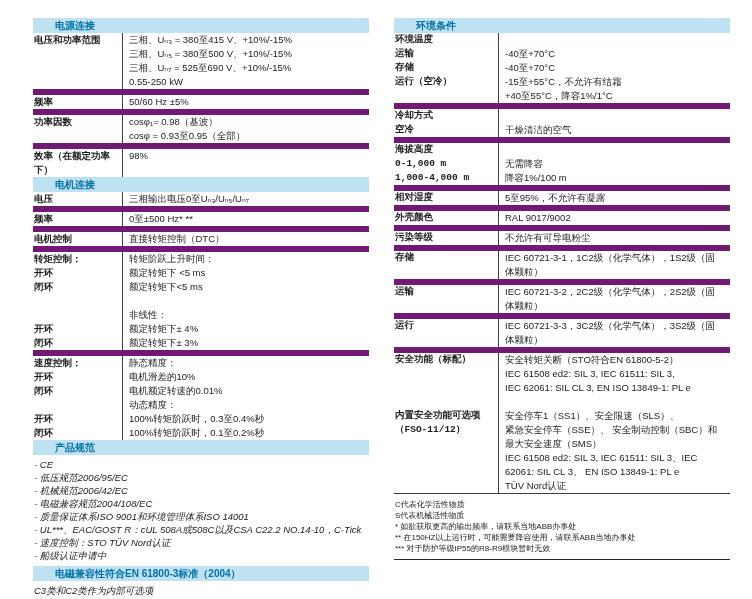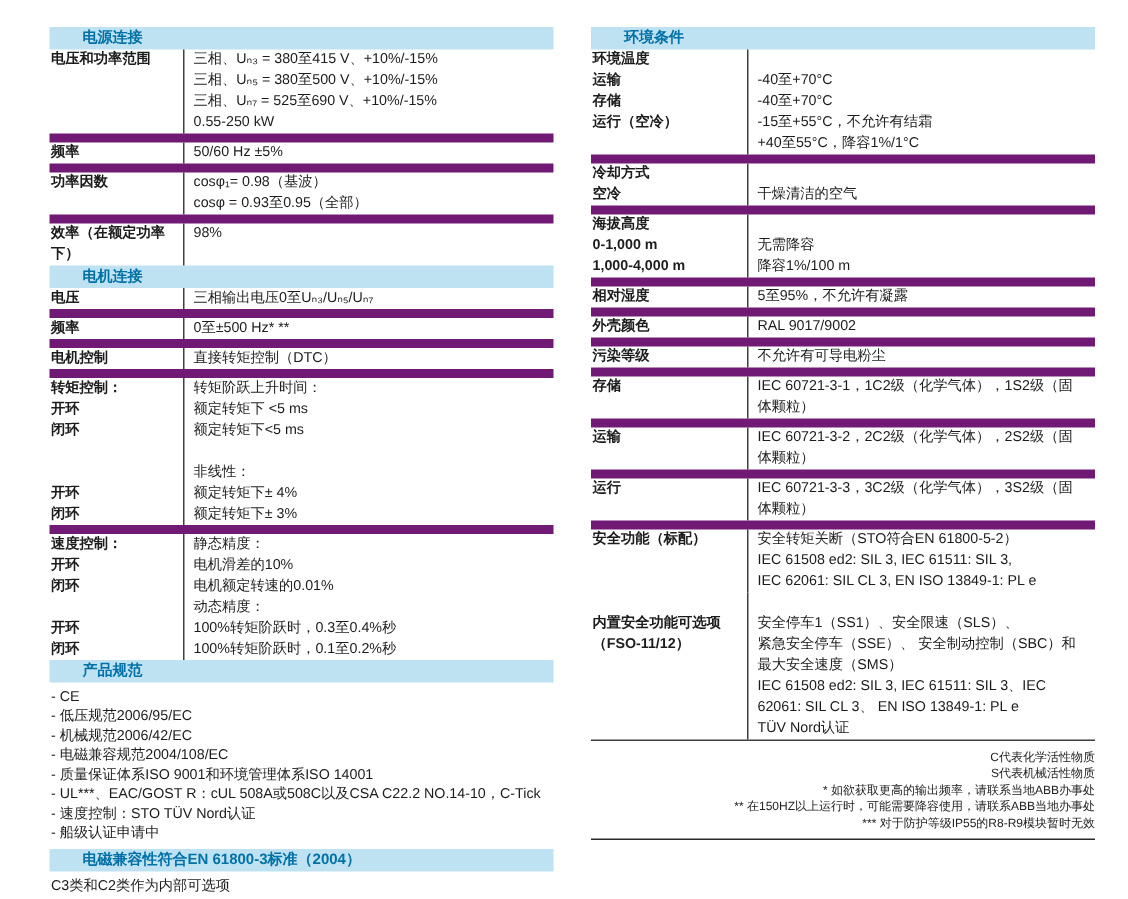--- a/index.html
+++ b/index.html
@@ -39,27 +39,27 @@
   }
   .cv {
     white-space: pre-line;
     font-size: 9.5px;
     line-height: 14px;
     flex: 1;
     border-left: 1px solid #3f3f3f;
     padding: 0 2px 0 6px;
   }
   .t-left .cl { width: 89px; flex: 0 0 89px; }
-  .t-right .cl { width: 104px; flex: 0 0 104px; }
+  .t-right .cl { width: 104px; flex: 0 0 104px; font-family: Liberation Mono, monospace; }
   .t-right { border-bottom: 1px solid #3f3f3f; }
 
   .list { font-size: 9.5px; line-height: 13px; padding: 3px 0 4px 1px; }
-  .list .li { white-space: nowrap; }
-
-  .footnotes { font-size: 8px; line-height: 11px; padding: 5px 0 0 1px; color: #222; text-align: right; }
+  .list .li { white-space: nowrap; font-style: italic; }
+
+  .footnotes { font-size: 8px; line-height: 11px; padding: 5px 0 0 1px; color: #222; }
   .footnotes .li { white-space: nowrap; }
 
   .rule { border-top: 1px solid #2a2a2a; margin-top: 5px; width: 100%; height: 0; }
 </style>
 </head>
 <body>
 
 <div class="page">
 
   <div class="col">

